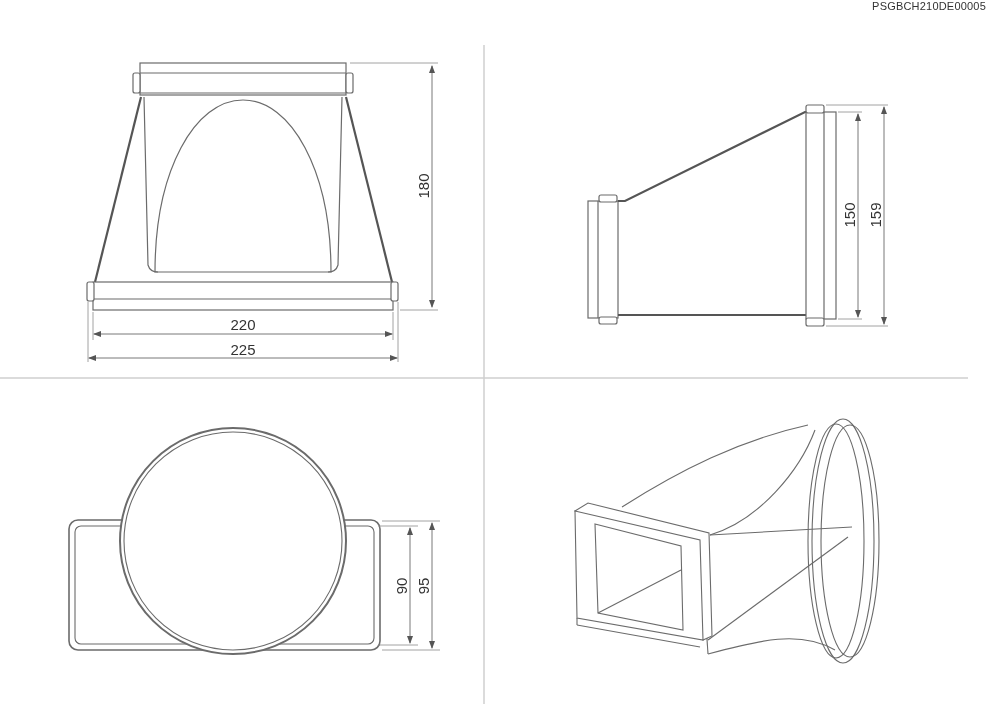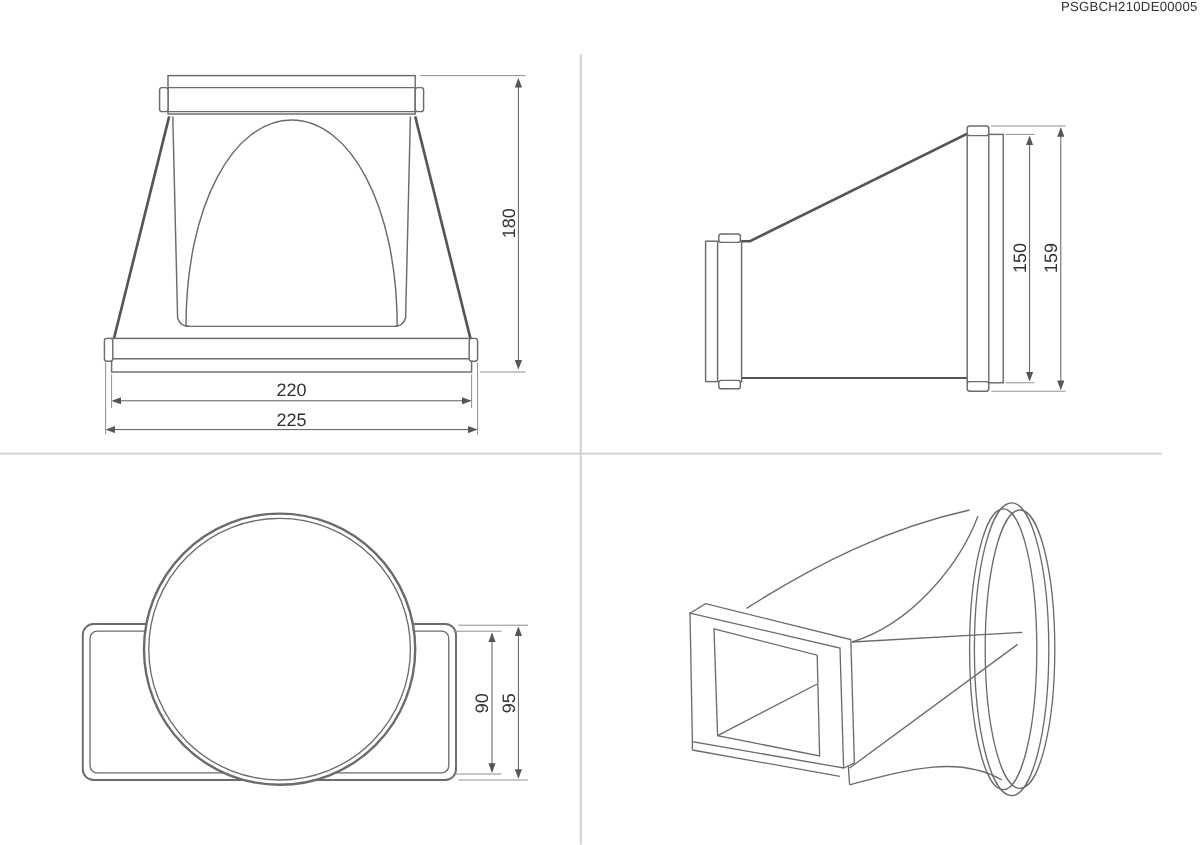--- a/index.html
+++ b/index.html
@@ -1,17 +1,17 @@
 <!DOCTYPE html>
 <html><head>
 <meta charset="utf-8">
 <style>
   html, body { margin: 0; padding: 0; background: #ffffff; }
   body { width: 1000px; height: 704px; position: relative; overflow: hidden; font-family: "Liberation Sans", sans-serif; }
-  .code { position: absolute; right: 2px; top: 0px; font-size: 11px; color: #333; letter-spacing: 0.2px; }
+  .code { position: absolute; right: 14px; top: 0px; font-size: 11px; color: #333; letter-spacing: 0.2px; }
   svg.canvas { position: absolute; left: 0; top: 0; }
   .dimtxt { font-family: "Liberation Sans", sans-serif; font-size: 15px; fill: #333; }
 </style>
 </head>
 <body>
 
 <div class="code">PSGBCH210DE00005</div>
 
 <svg class="canvas" width="1000" height="704" viewBox="0 0 1000 704">
   <defs>

